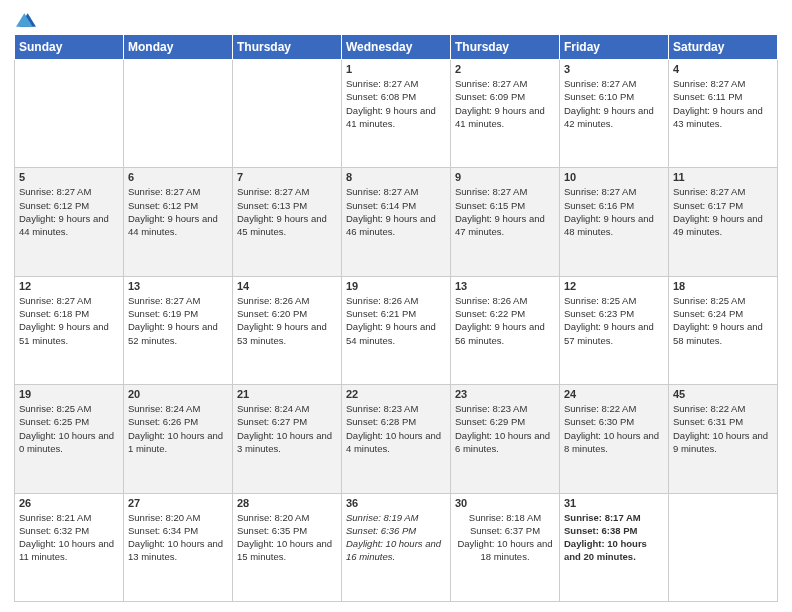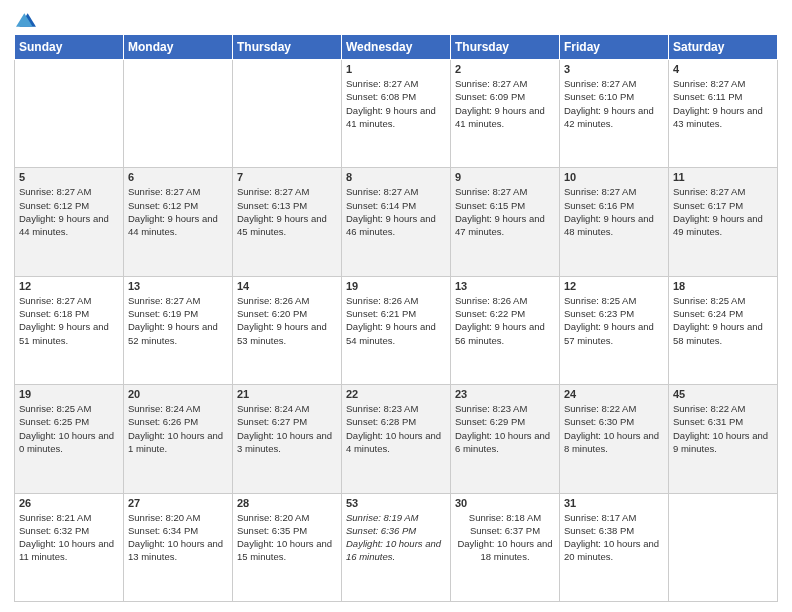--- a/index.html
+++ b/index.html
@@ -298,34 +298,34 @@
 Sunset: 6:34 PM
 Daylight: 10 hours and 13 minutes.</div>
           </td>
           <td>
             <span class="day-number">28</span>
             <div class="day-info" style="white-space: pre-line;">Sunrise: 8:20 AM
 Sunset: 6:35 PM
 Daylight: 10 hours and 15 minutes.</div>
           </td>
           <td>
-            <span class="day-number">53</span>
+            <span class="day-number">36</span>
             <div class="day-info" style="white-space: pre-line; font-style: italic;">Sunrise: 8:19 AM
 Sunset: 6:36 PM
 Daylight: 10 hours and 16 minutes.</div>
           </td>
           <td>
             <span class="day-number">30</span>
             <div class="day-info" style="white-space: pre-line; text-align: center;">Sunrise: 8:18 AM
 Sunset: 6:37 PM
 Daylight: 10 hours and 18 minutes.</div>
           </td>
           <td>
             <span class="day-number">31</span>
-            <div class="day-info" style="white-space: pre-line;">Sunrise: 8:17 AM
+            <div class="day-info" style="white-space: pre-line; font-weight: bold;">Sunrise: 8:17 AM
 Sunset: 6:38 PM
 Daylight: 10 hours and 20 minutes.</div>
           </td>
           <td></td>
         </tr>
       </tbody>
   </table>
 </div>
 
 </body></html>

